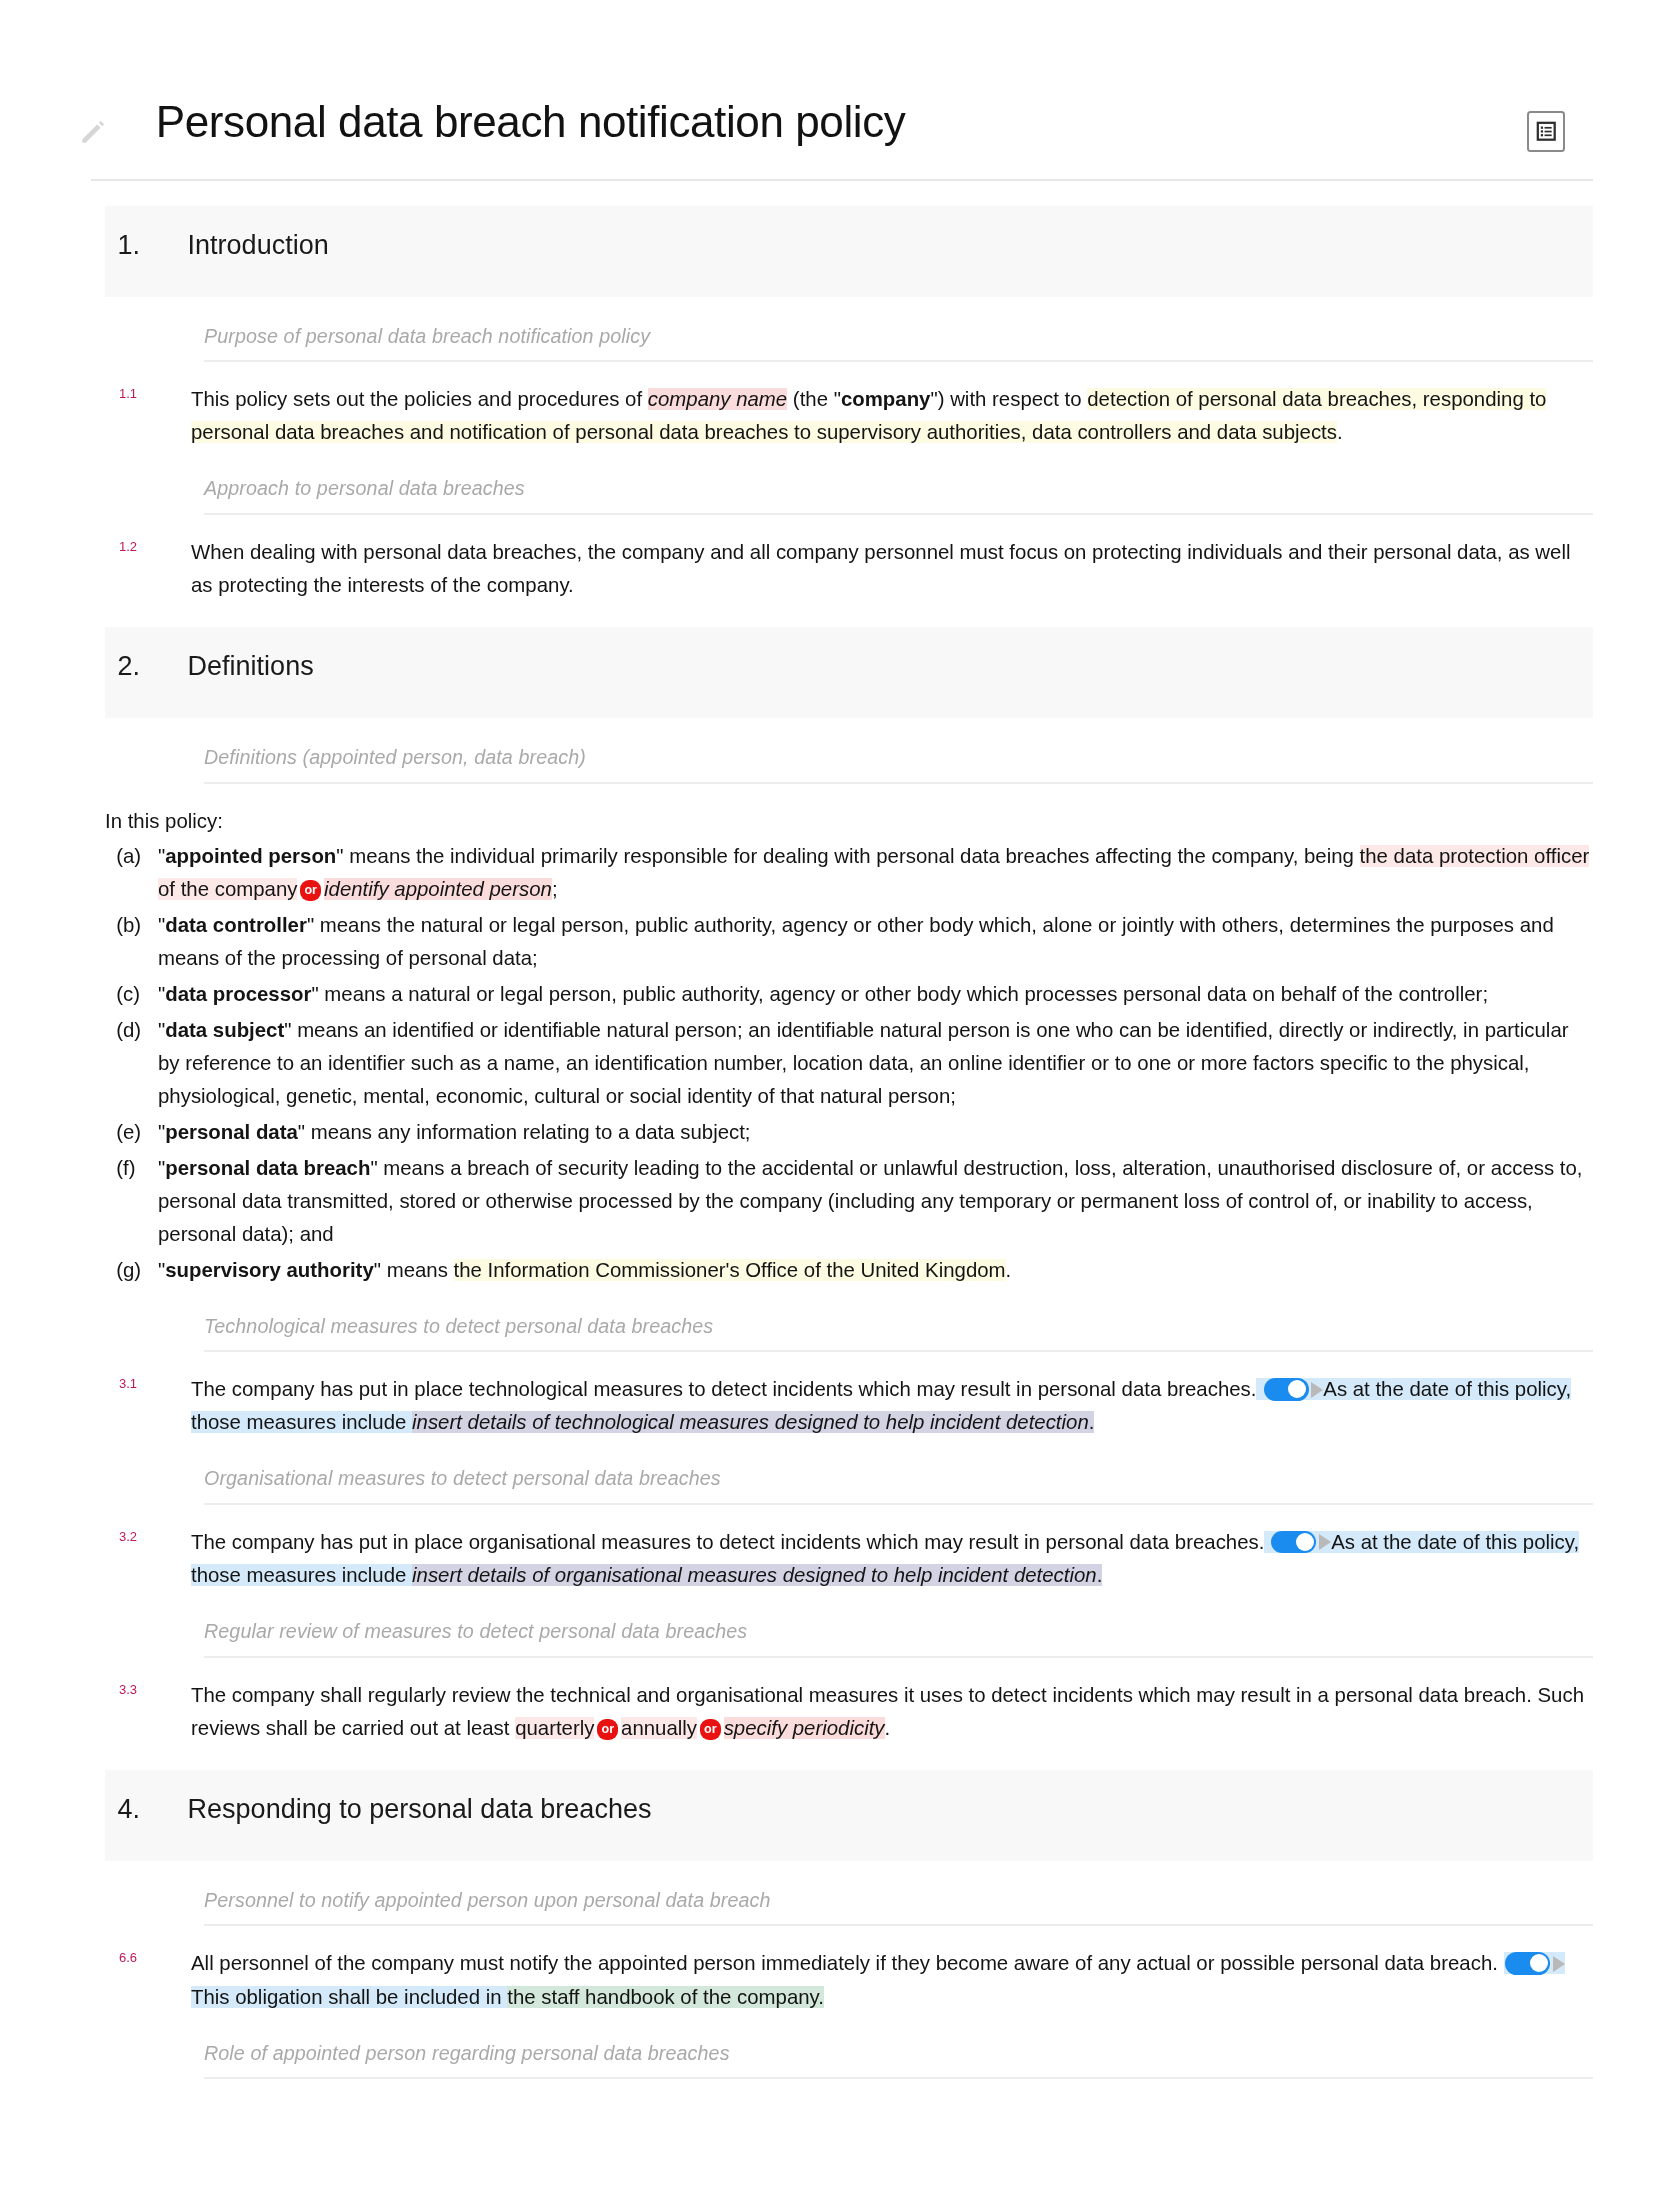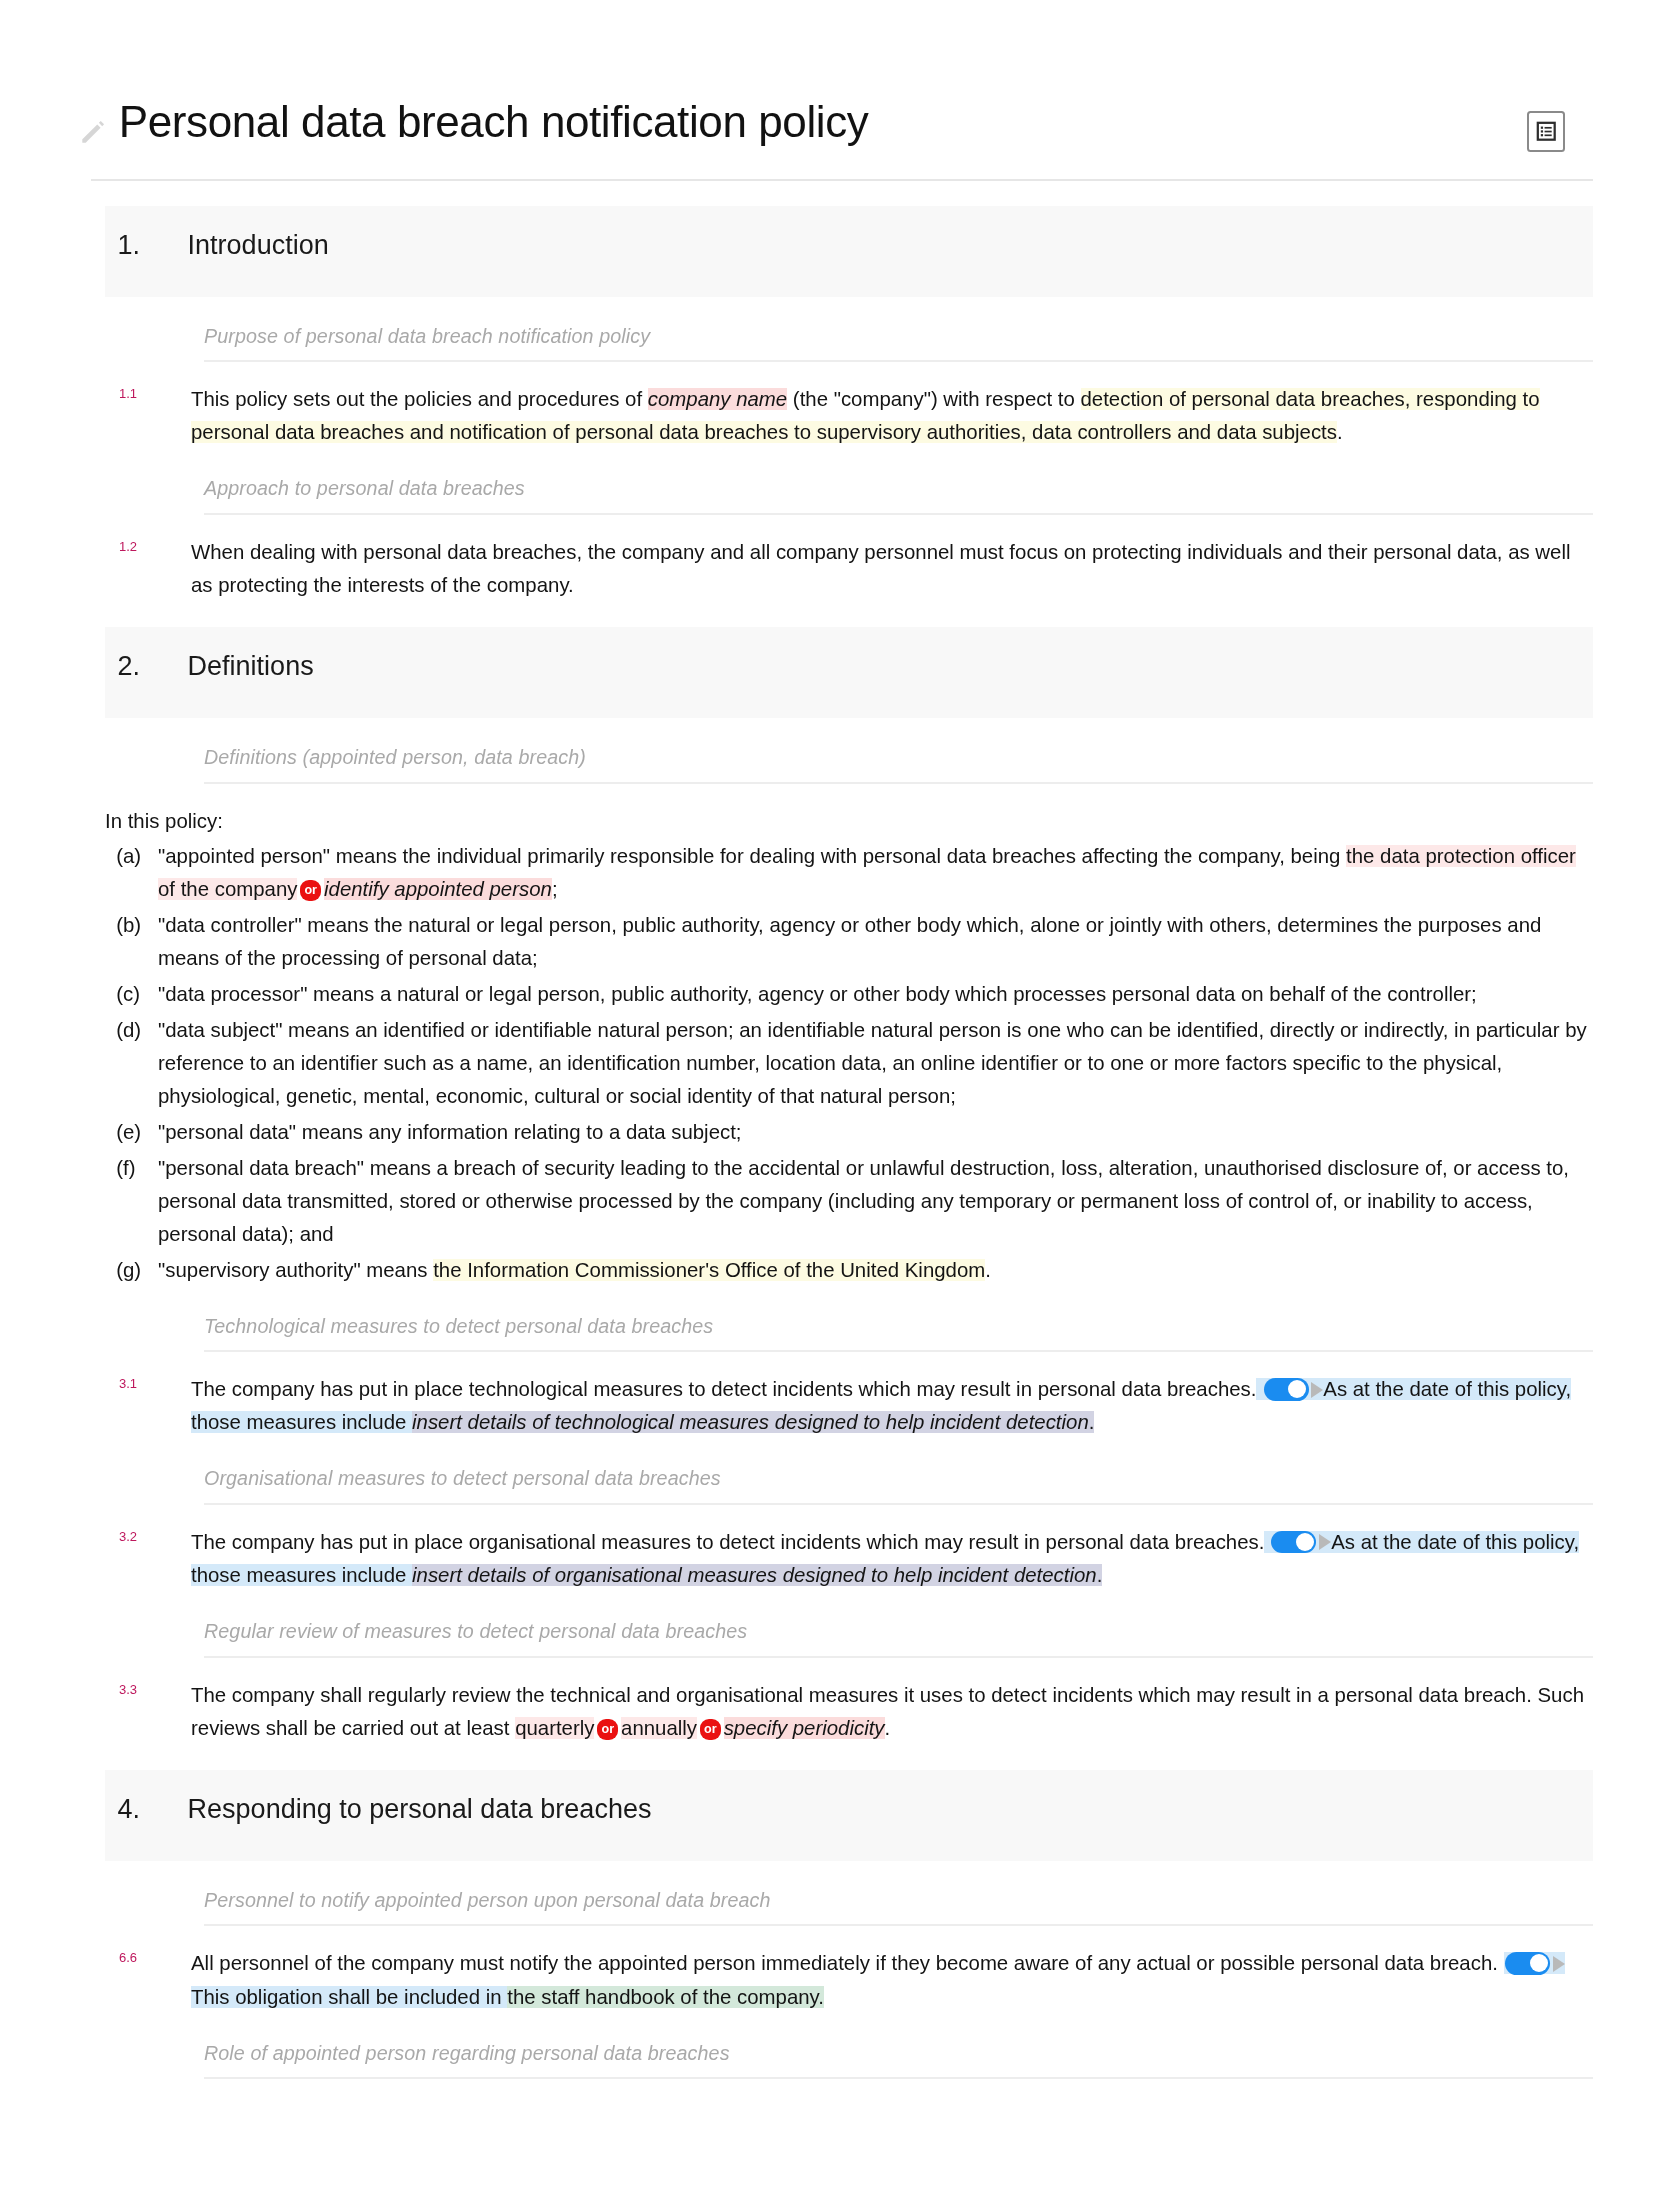--- a/index.html
+++ b/index.html
@@ -24,20 +24,21 @@
     overflow: hidden;
   }
 
   
   .title-row {
     position: relative;
     display: flex;
     align-items: flex-start;
     padding: 98px 0 0 0;
     margin: 0 105px 0 77px;
+    gap: 37px;
   }
   .title-edit-icon {
     flex: 0 0 auto;
     width: 32px;
     height: 32px;
     margin-top: 18px;
     margin-right: 9.8px;
     opacity: 1;
   }
   .doc-title {
@@ -144,21 +145,21 @@
     flex: 0 0 53px;
     box-sizing: border-box;
     text-align: left;
     padding-left: 11.2px;
   }
   .sublist .txt {
     flex: 1 1 auto;
   }
 
   
-  b, .b { font-weight: normal; }
+  b, .b { font-weight: bold; }
   .i { font-style: italic; }
 
   .hl-yellow   { background: #fdfbe2; }
   .hl-pink     { background: #fbdcdc; }
   .hl-pink-lt  { background: #fde8e8; }
   .hl-blue     { background: #d4e9f9; }
   .hl-purple   { background: #d2d3e3; }
   .hl-green    { background: #d3e8da; }
 
   .or-badge {

